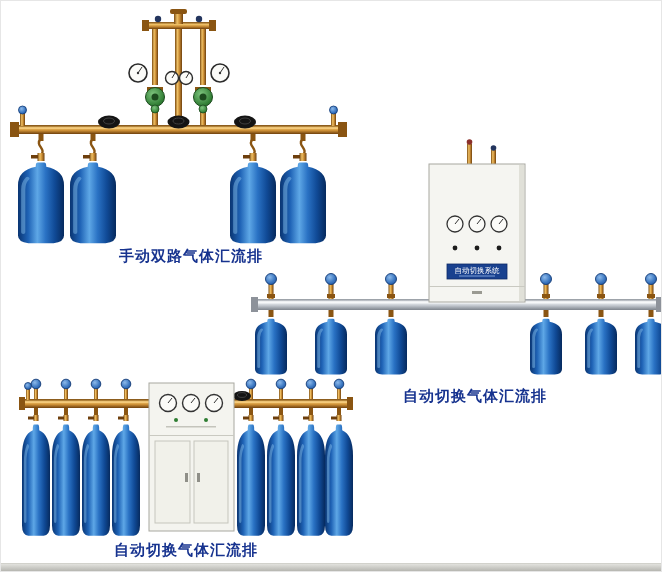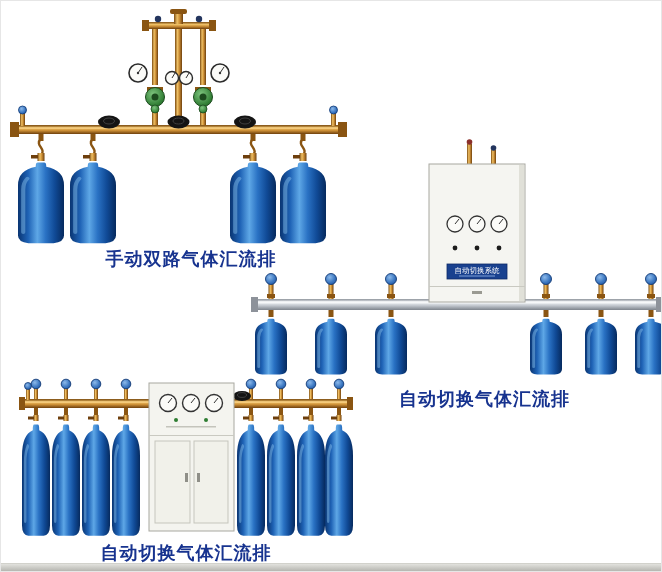--- a/index.html
+++ b/index.html
@@ -3,21 +3,21 @@
 <meta charset="utf-8">
 <style>
   *{margin:0;padding:0;box-sizing:border-box}
   html,body{background:#ffffff}
   .stage{
     position:relative;width:662px;height:572px;background:#ffffff;
     overflow:hidden;font-family:"DejaVu Sans",sans-serif;border:1px solid #e6e6e6;
   }
   .illus{position:absolute;display:block}
   .caption{
-    position:absolute;font-size:18px;font-weight:bold;color:#17338f;
+    position:absolute;font-size:15px;font-weight:bold;color:#17338f;
     text-align:center;letter-spacing:1px;white-space:nowrap;
   }
   .bottom-strip{
     position:absolute;left:0;top:562px;width:662px;height:10px;
     background:linear-gradient(180deg,#e2e2de 0%,#c3c3be 55%,#a9a9a3 100%);
     border-top:1px solid #d2d2cc;
   }
 </style>
 </head>
 <body>

